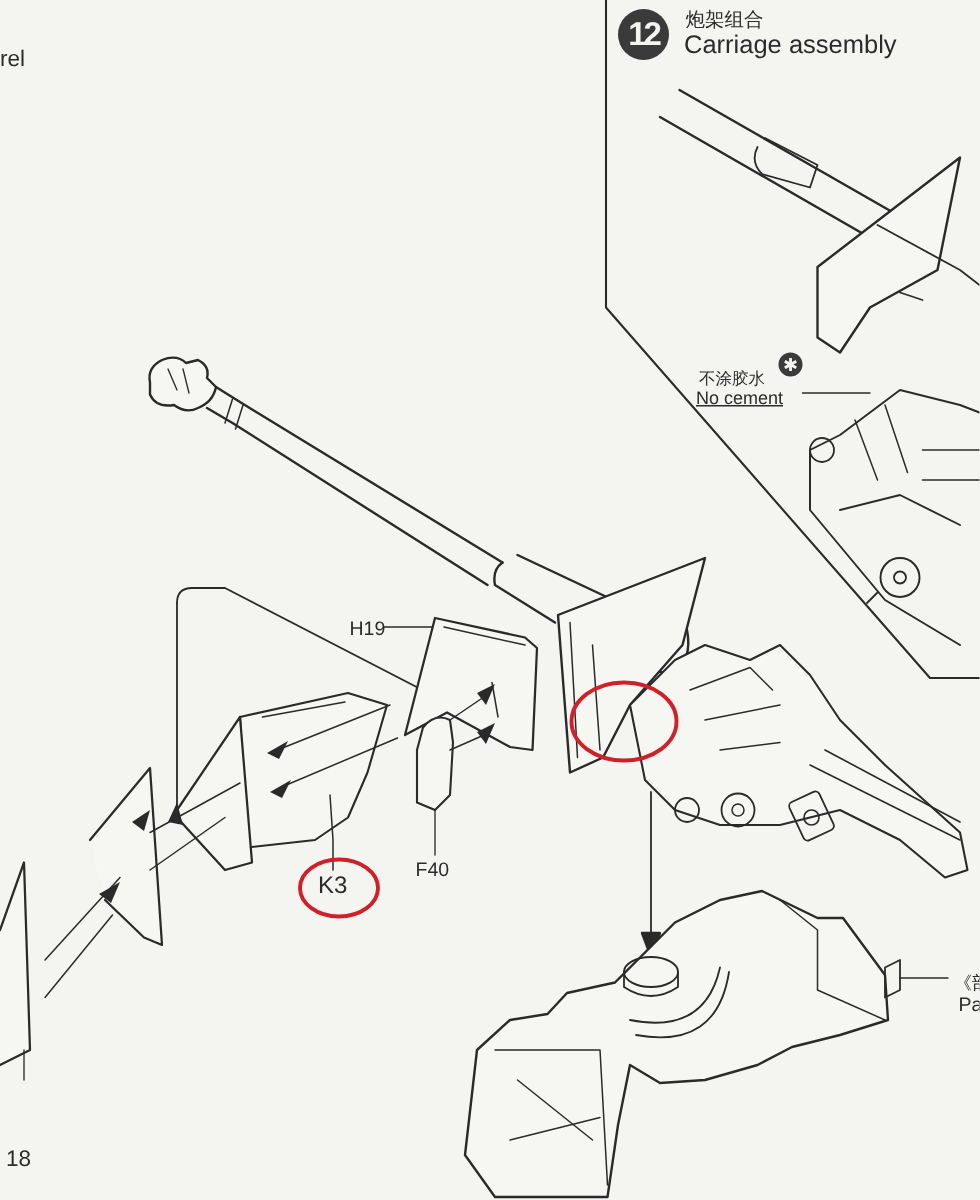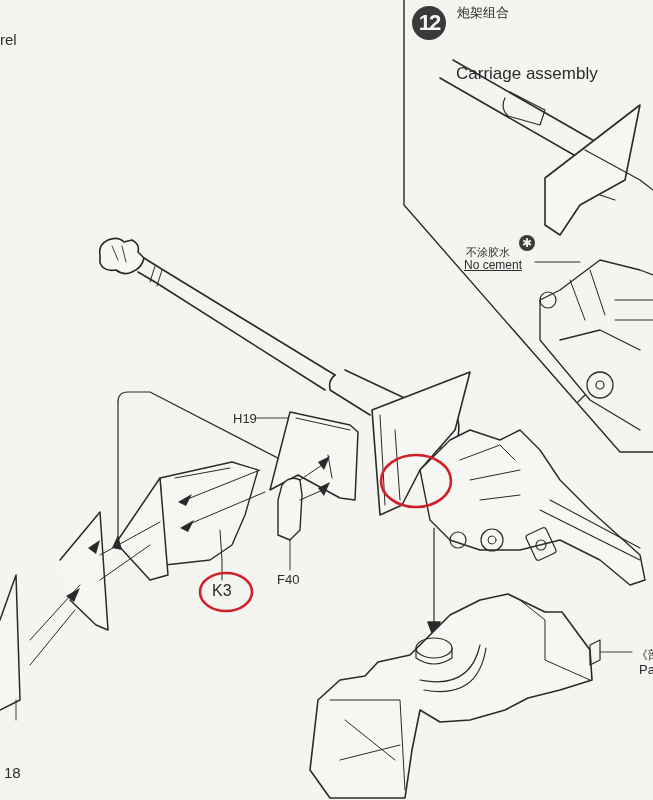--- a/index.html
+++ b/index.html
@@ -13,21 +13,21 @@
     .page { position: absolute; left: 0; top: 0; width: 653px; height: 800px; }
     svg.drawing { position: absolute; left: 0; top: 0; width: 653px; height: 800px; }
     .lbl { position: absolute; font-family: "Liberation Sans", sans-serif; color: #2b2b2b; white-space: nowrap; }
     .step-badge {
       position: absolute; left: 412px; top: 6px; width: 34px; height: 34px;
       border-radius: 50%; background: #3a3a3a; color: #f4f4f1;
       font-weight: bold; font-size: 22px; line-height: 34px; text-align: center;
       letter-spacing: -2px;
     }
     .step-title-cn { left: 457px; top: 4px; font-size: 13px; }
-    .step-title-en { left: 456px; top: 20px; font-size: 17px; margin-top: 44px; }
+    .step-title-en { left: 456px; top: 20px; font-size: 17px; }
     .prev-label { left: 0px; top: 31px; font-size: 15px; }
     .nocement-cn { left: 466px; top: 245px; font-size: 11px; }
     .nocement-en { left: 464px; top: 258px; font-size: 12px; text-decoration: underline; }
     .nocement-icon {
       position: absolute; left: 519px; top: 235px; width: 16px; height: 16px;
       border-radius: 50%; background: #3a3a3a; color: #f4f4f1;
       font-size: 12px; line-height: 16px; text-align: center;
     }
     .part-label { font-size: 13px; }
     .k3 { left: 212px; top: 582px; font-size: 16px; }

